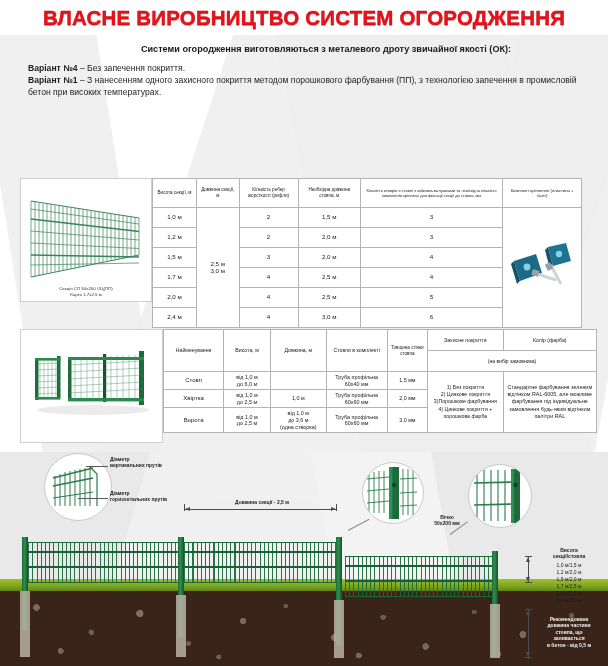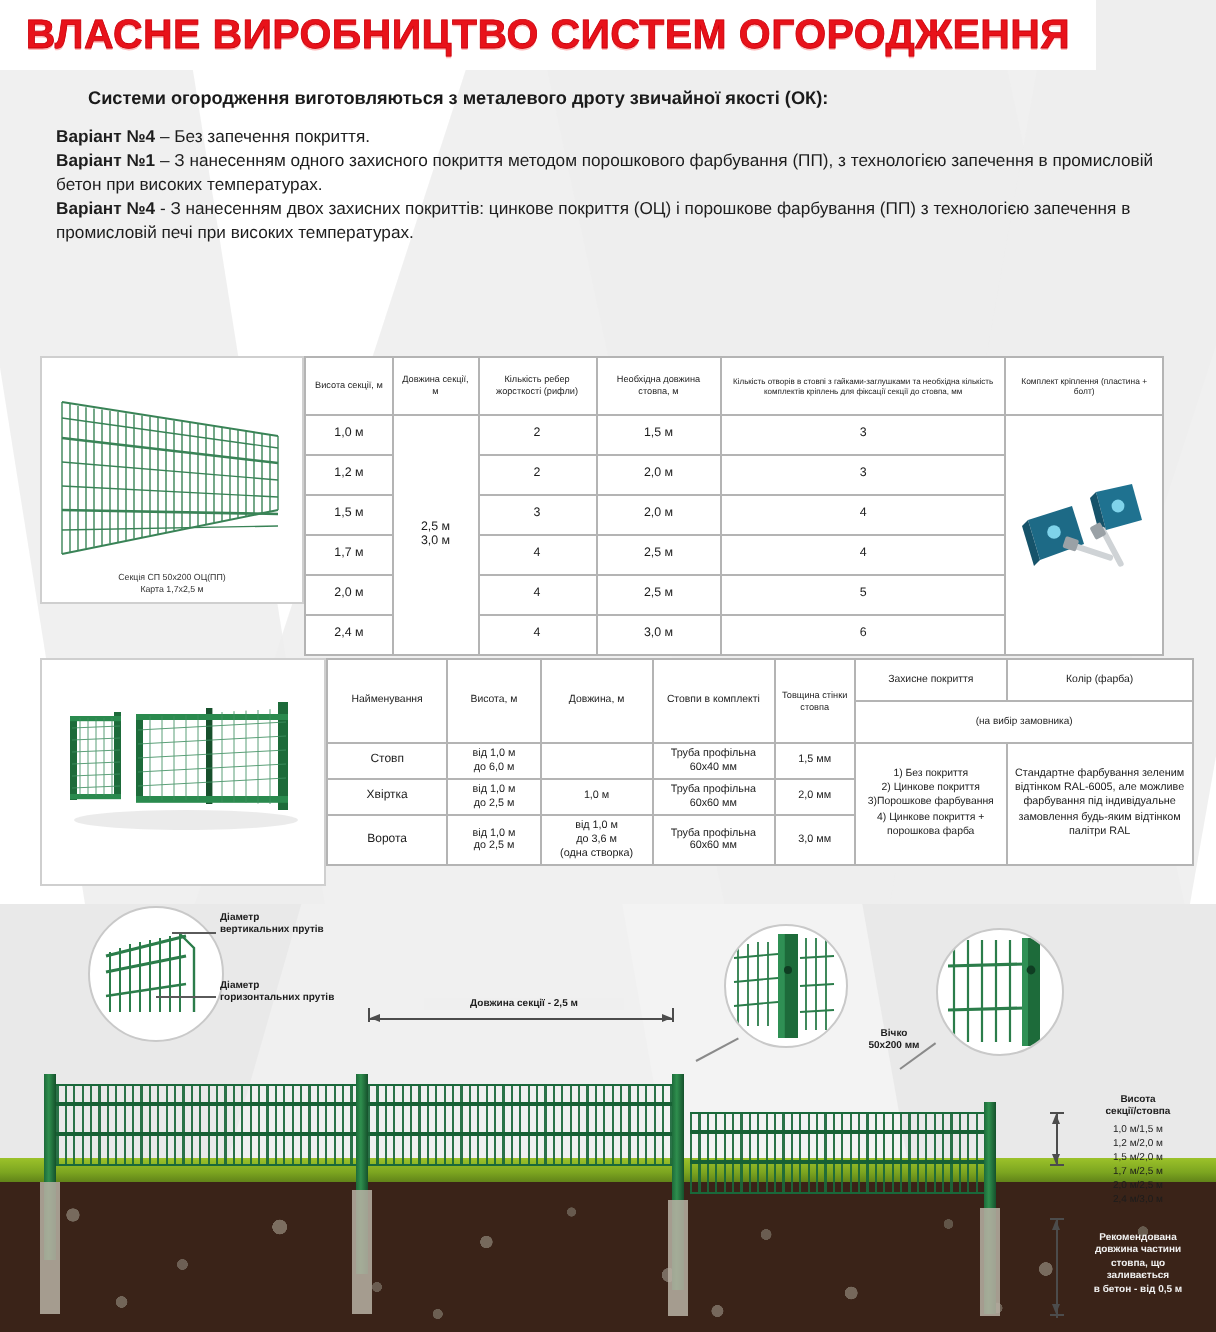--- a/index.html
+++ b/index.html
@@ -16,37 +16,37 @@
   .facets i{position:absolute;display:block;background:#ededed;opacity:.85;}
   .f1{width:420px;height:700px;left:150px;top:-60px;transform:skewX(-18deg);background:linear-gradient(100deg,#f2f2f2,#e7e7e7);}
   .f2{width:230px;height:760px;left:330px;top:-80px;transform:skewX(12deg);background:linear-gradient(180deg,#f4f4f4,#eaeaea);}
   .f3{width:150px;height:700px;left:470px;top:-40px;transform:skewX(-10deg);background:#f1f1f1;}
   .f4{width:120px;height:700px;left:20px;top:-40px;transform:skewX(9deg);background:#f3f3f3;}
 
   .page{position:relative;z-index:2;width:608px;height:666px;}
 
   
   .banner{
-    position:absolute;left:0;top:0;width:548px;height:35px;
+    position:absolute;left:0;top:0;width:608px;height:35px;
     background:#ffffff;
     display:flex;align-items:center;justify-content:center;
     overflow:hidden;
   }
   .banner .t{
     font-size:20.5px;font-weight:bold;letter-spacing:.2px;
     color:#e8121a;
     white-space:nowrap;
     text-shadow:0 1px 0 #ffb9b9, 1px 0 0 #fff;
     -webkit-text-stroke:0.4px #c8000a;
   }
 
   
   .intro{position:absolute;left:0;top:44px;width:608px;}
   .intro .lead{
-    text-align:left;font-size:9.1px;font-weight:bold;color:#1a1a1a;
+    text-align:center;font-size:9.1px;font-weight:bold;color:#1a1a1a;
     margin:0 0 9px 0;
     padding-left:44px;
   }
   .variants{margin:0 18px 0 28px;}
   .variants p{margin:0 0 1px 0;font-size:8.6px;line-height:11.4px;color:#1d1d1d;}
   .variants b{font-weight:bold;}
 
   
   .tblock{position:absolute;display:flex;align-items:flex-start;}
   #block1{left:20px;top:178px;}
@@ -163,21 +163,20 @@
 
   <div class="banner">
     <div class="t">ВЛАСНЕ ВИРОБНИЦТВО СИСТЕМ ОГОРОДЖЕННЯ</div>
   </div>
 
   <div class="intro">
     <p class="lead">Системи огородження виготовляються з металевого дроту звичайної якості (ОК):</p>
     <div class="variants">
       <p><b>Варіант №4</b><span> – Без запечення покриття.</span></p>
       <p><b>Варіант №1</b><span> – З нанесенням одного захисного покриття методом порошкового фарбування (ПП), з технологією запечення в промисловій бетон при високих температурах.</span></p>
-      <p><b>Варіант №4</b><span> - З нанесенням двох захисних покриттів: цинкове покриття (ОЦ) і порошкове фарбування (ПП) з технологією запечення в промисловій печі при високих температурах.</span></p>
     </div>
   </div>
 
   <div class="tblock" id="block1">
 
     <div class="picbox" id="pic1">
       <svg viewBox="0 0 130 112" width="130" height="112" style="position:absolute;left:0;top:0;">
         <g stroke="#2f7d4e" stroke-width=".7" fill="none" opacity=".95">
 
           <g id="vv">

